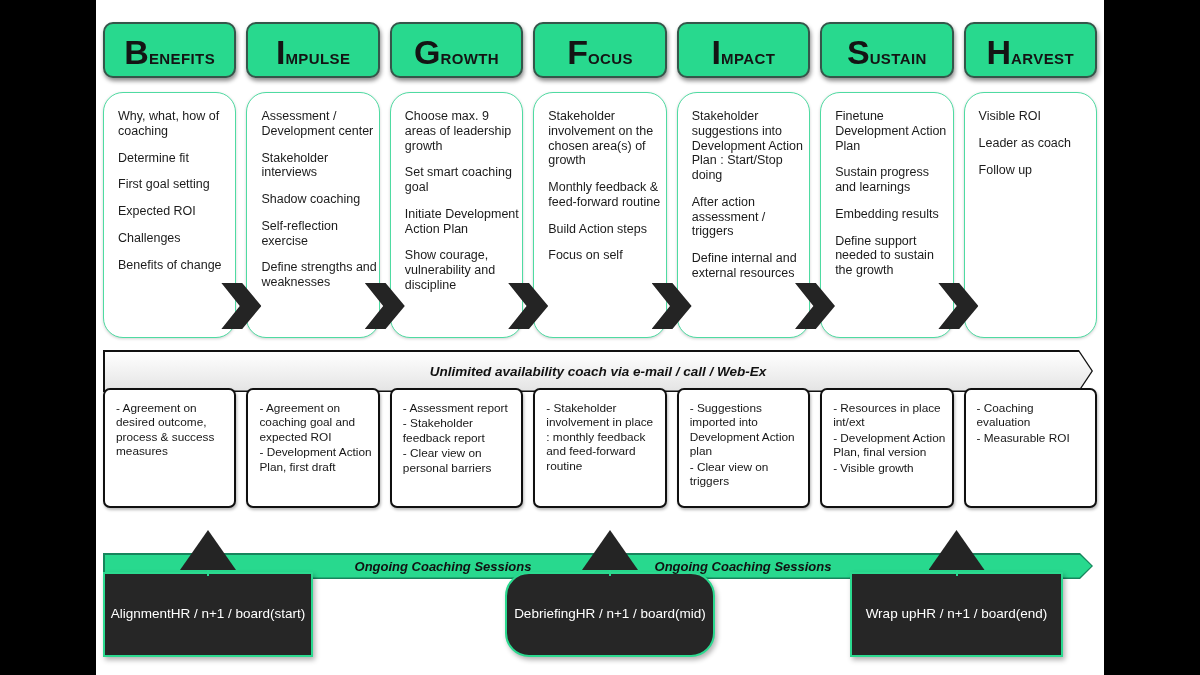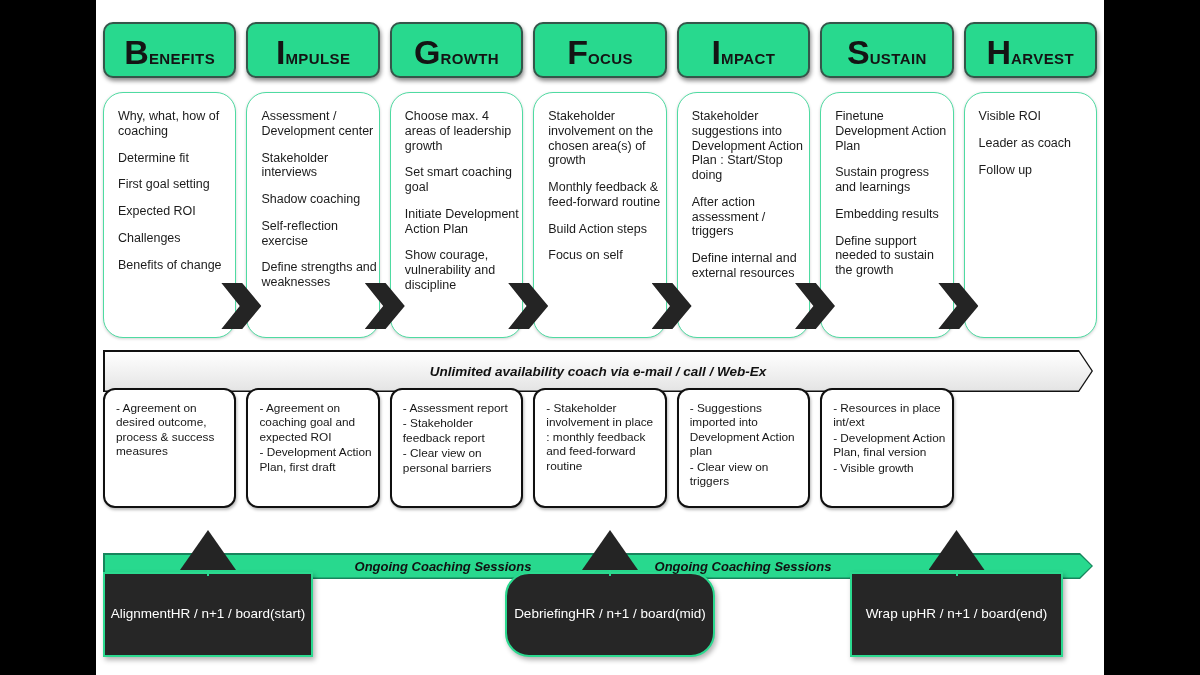--- a/index.html
+++ b/index.html
@@ -49,21 +49,21 @@
   }
   .arrow-inner {
     position:absolute; inset:1.5px; background:linear-gradient(#ffffff,#e4e4e4);
     clip-path:polygon(0 0,calc(100% - 13px) 0,100% 50%,calc(100% - 13px) 100%,0 100%);
     display:flex; align-items:center; justify-content:center;
   }
   .banner-text { font-style:italic; font-weight:bold; font-size:13.5px; color:#111; }
   
   #deliverables { top:388px; height:120px; }
   .deliv-box {
-    background:#fff; border:2.5px solid #101010; border-radius:12px;
+    background:#fff; border:2.5px solid #101010; border-radius:7px;
     padding:11px 6px 6px 11px; font-size:11.8px; line-height:1.22;
     color:#161616; box-shadow:1px 2px 3px rgba(0,0,0,.28);
   }
   .deliv-item { margin-bottom:1px; }
   
   #band { position:absolute; top:521px; left:7px; width:990px; height:26px;margin-top:32px; }
   .band-outer {
     position:absolute; inset:0; background:#17855c;
     clip-path:polygon(0 0,calc(100% - 13px) 0,100% 50%,calc(100% - 13px) 100%,0 100%);
     filter:drop-shadow(1px 2px 2px rgba(0,0,0,.3));
@@ -142,21 +142,21 @@
         <div class="detail-item">Benefits of change</div>
       </div>
       <div class="detail-box">
         <div class="detail-item">Assessment / Development center</div>
         <div class="detail-item">Stakeholder interviews</div>
         <div class="detail-item">Shadow coaching</div>
         <div class="detail-item">Self-reflection exercise</div>
         <div class="detail-item">Define strengths and weaknesses</div>
       </div>
       <div class="detail-box">
-        <div class="detail-item">Choose max. 4 areas of leadership growth</div>
+        <div class="detail-item">Choose max. 9 areas of leadership growth</div>
         <div class="detail-item">Set smart coaching goal</div>
         <div class="detail-item">Initiate Development Action Plan</div>
         <div class="detail-item">Show courage, vulnerability and discipline</div>
       </div>
       <div class="detail-box">
         <div class="detail-item">Stakeholder involvement on the chosen area(s) of growth</div>
         <div class="detail-item">Monthly feedback &amp; feed-forward routine</div>
         <div class="detail-item">Build Action steps</div>
         <div class="detail-item">Focus on self</div>
       </div>
@@ -212,20 +212,24 @@
       </div>
       <div class="deliv-box">
         <div class="deliv-item">- Suggestions imported into Development Action plan</div>
         <div class="deliv-item">- Clear view on triggers</div>
       </div>
       <div class="deliv-box">
         <div class="deliv-item">- Resources in place int/ext</div>
         <div class="deliv-item">- Development Action Plan, final version</div>
         <div class="deliv-item">- Visible growth</div>
       </div>
+      <div class="deliv-box">
+        <div class="deliv-item">- Coaching evaluation</div>
+        <div class="deliv-item">- Measurable ROI</div>
+      </div>
     </div>
 
   <div id="band">
     <div class="band-outer"></div>
     <div class="band-inner"></div>
     <span class="band-label" style="left:340px">Ongoing Coaching Sessions</span>
     <span class="band-label" style="left:640px">Ongoing Coaching Sessions</span>
   </div>
 
   <div id="milestones">

